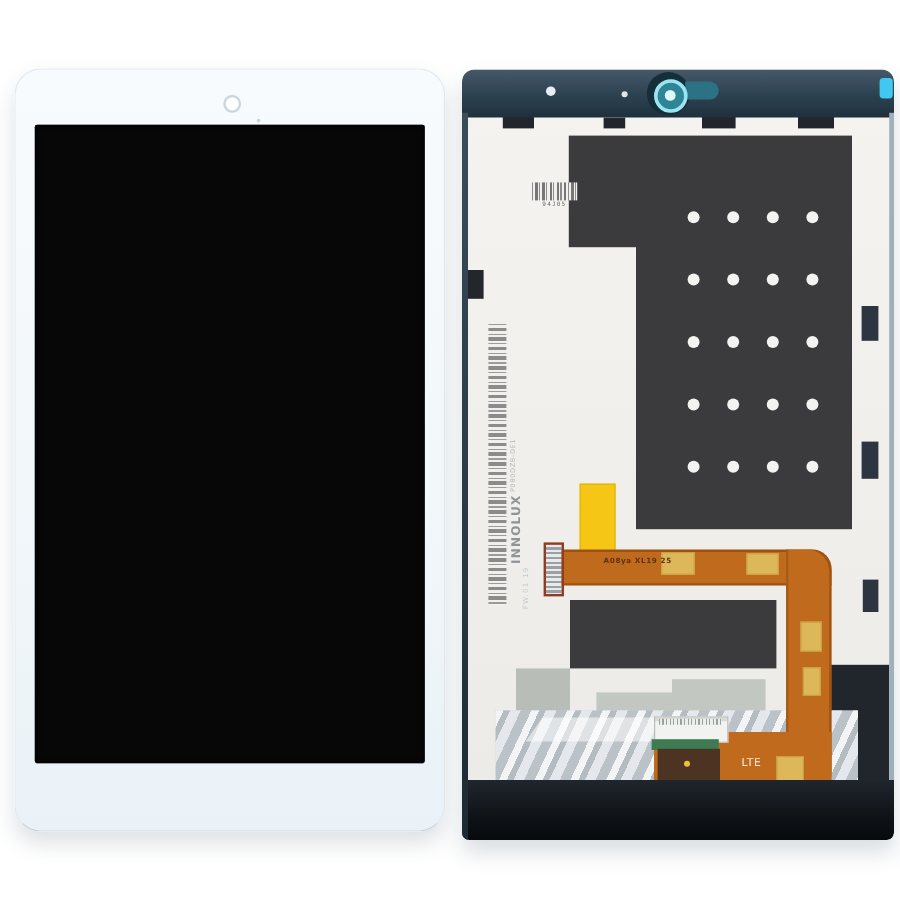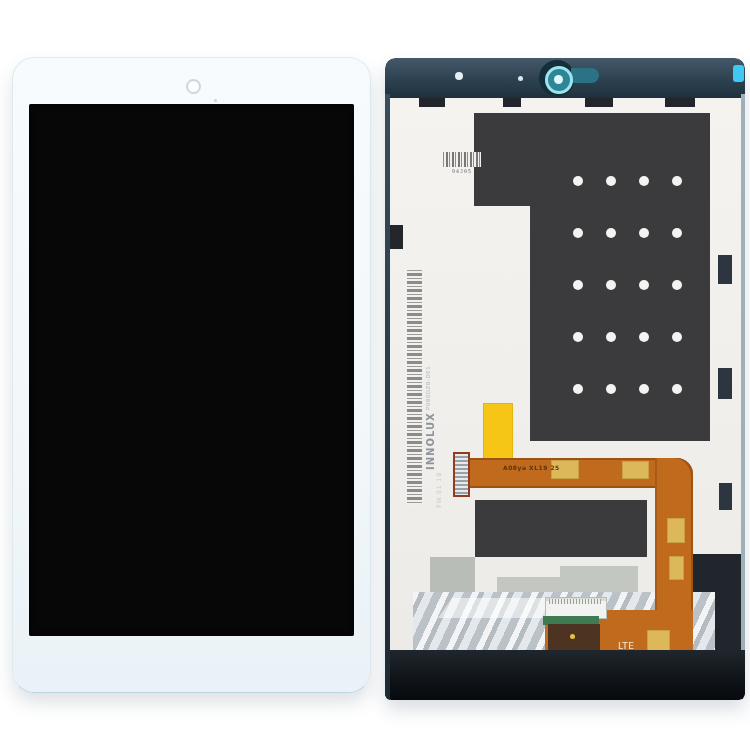--- a/index.html
+++ b/index.html
@@ -90,21 +90,21 @@
      border-bottom-right-radius:12px;box-shadow:inset -2px 0 0 rgba(125,62,8,.5),inset 2px 0 0 rgba(125,62,8,.35);}
   #flex-l{left:160px;top:552px;width:148px;height:46px;border-bottom-left-radius:8px;
      box-shadow:inset 0 -2px 0 rgba(125,62,8,.5);}
   #flex-conn{left:68px;top:394px;width:13px;height:41px;border:2px solid #8f3c22;
      background:repeating-linear-gradient(180deg,#e8e9ea 0 2px,#9aa0a5 2px 4px);}
   .gold{background:#ddb85a;border:1px solid #c9a143;}
   #pad-h1{left:166px;top:402px;width:26px;height:17px;} #pad-h2{left:237px;top:403px;width:25px;height:16px;}
   #pad-v1{left:282px;top:460px;width:16px;height:23px;} #pad-v2{left:284px;top:498px;width:13px;height:22px;}
   #pad-l1{left:262px;top:572px;width:21px;height:20px;} #pad-chip{left:170px;top:582px;width:23px;height:12px;}
   #flex-marking{left:118px;top:406px;font-size:6px;color:#5a3510;font-weight:bold;letter-spacing:.5px;}
-  #lte-marking{left:233px;top:573px;font-size:9px;color:#f5eedd;letter-spacing:.5px;margin-top:10px;}
+  #lte-marking{left:233px;top:573px;font-size:9px;color:#f5eedd;letter-spacing:.5px;}
 
   
   #zif-white{left:160px;top:539px;width:60px;height:20px;background:#f2f3f0;border:1px solid #b9bdb8;
      box-shadow:inset 0 3px 0 #d8dad5;}
   #zif-pins{left:164px;top:541px;width:52px;height:5px;
      background:repeating-linear-gradient(90deg,#9aa09b 0 1px,#eceee9 1px 3px);}
   #zif-pcb{left:158px;top:558px;width:56px;height:9px;background:#3e7a52;}
   #zif-flex{left:163px;top:566px;width:52px;height:28px;background:#4d3322;}
   #zif-dot{left:185px;top:576px;width:5px;height:5px;border-radius:50%;background:#e8c23c;}
 

